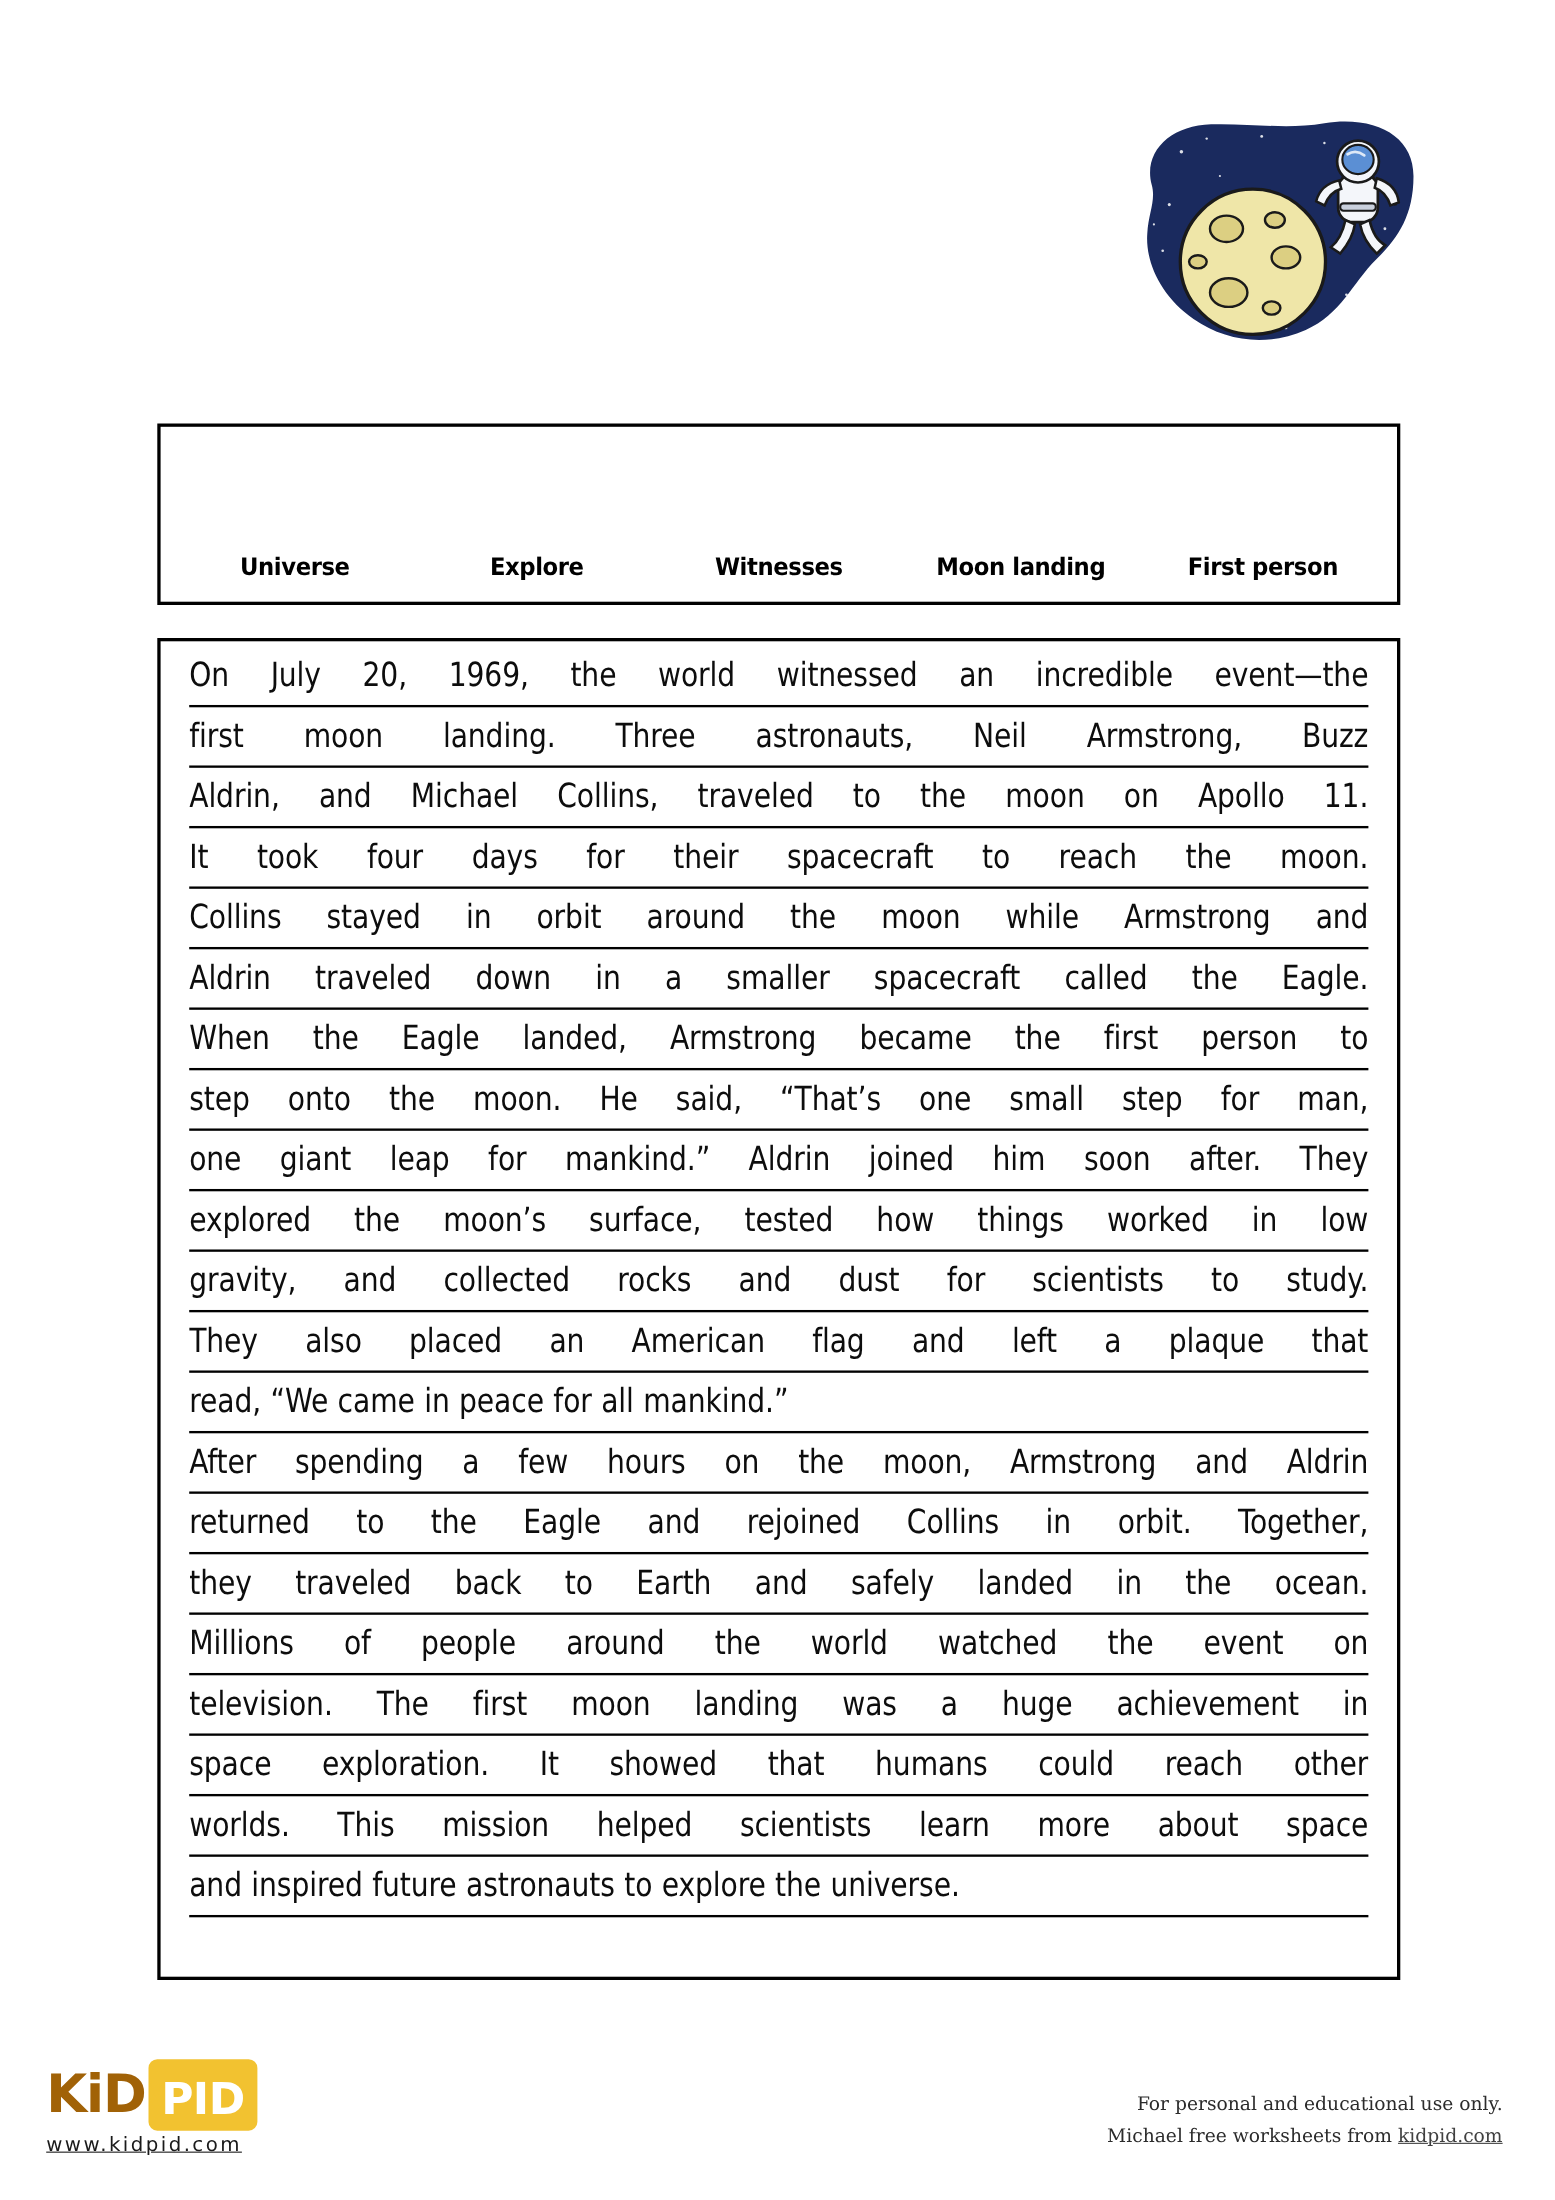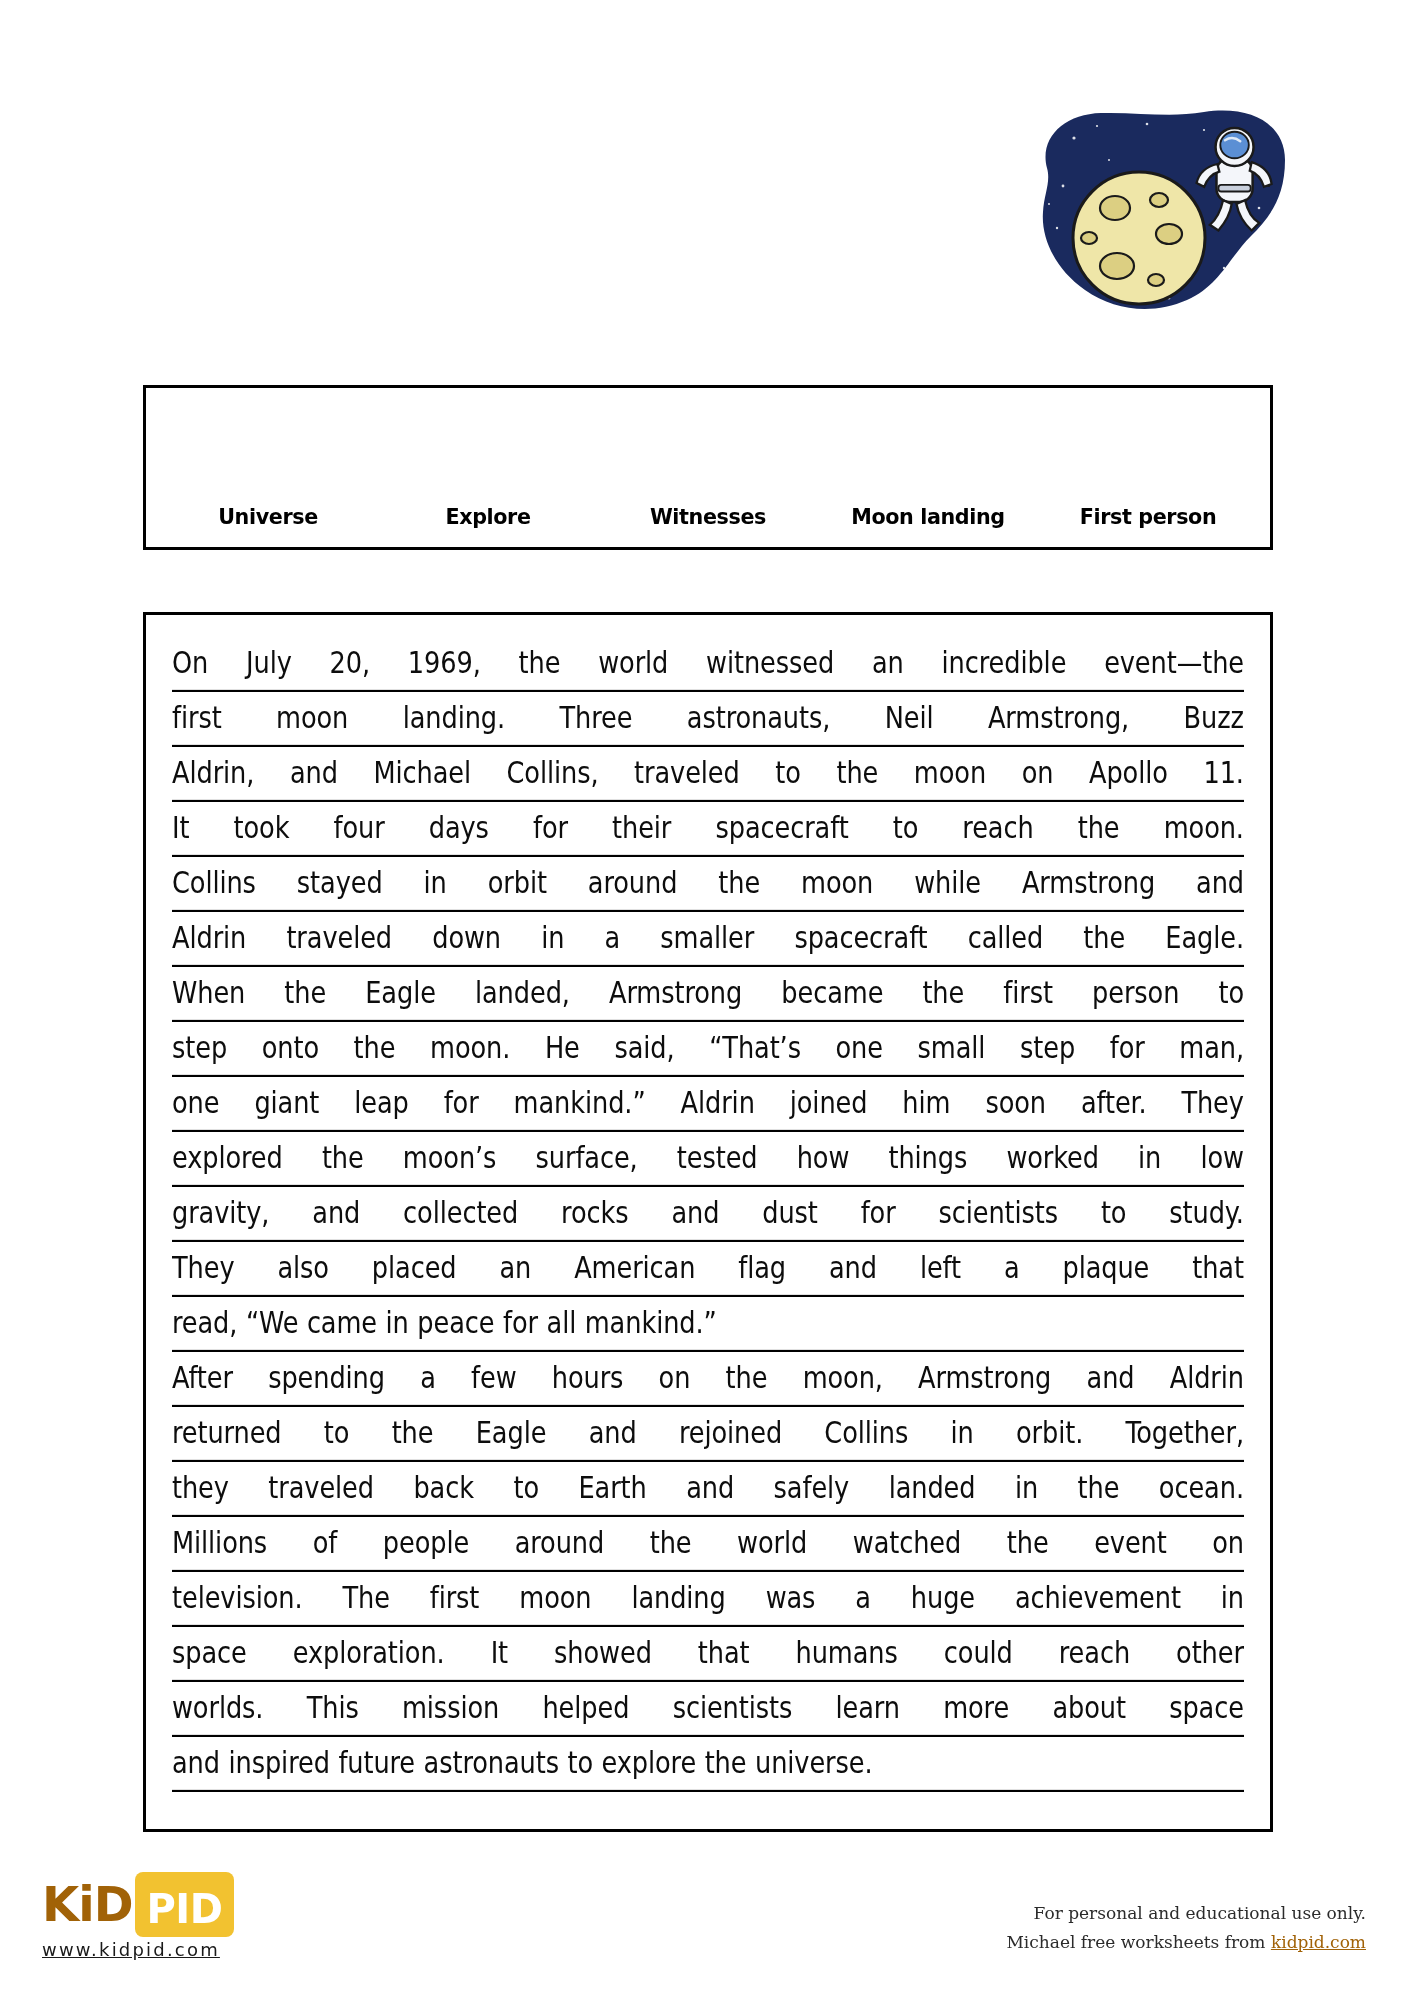--- a/index.html
+++ b/index.html
@@ -92,25 +92,25 @@
     color: #000000;
     letter-spacing: -0.4px;
     white-space: nowrap;
     transform: scaleX(0.94);
   }
 
   
   .paragraph-box {
     position: absolute;
     left: 143px;
-    top: 612px;
+    top: 580px;
     width: 1130px;
     height: 1220px;
     border: 3.5px solid #000000;
-    padding: 22px 26px 0 26px;
+    padding: 5px 26px 0 26px;
     overflow: hidden;
   }
 
   .para-line {
     font-family: "DejaVu Sans Condensed", "DejaVu Sans", sans-serif;
     font-size: 28.5px;
     font-weight: 400;
     color: #0d0d0d;
     line-height: 55px;
     height: 55px;
@@ -191,21 +191,21 @@
     right: 48px;
     bottom: 42px;
     text-align: right;
     font-family: "DejaVu Serif", serif;
     font-size: 17px;
     color: #2b2b2b;
     line-height: 1.75;
   }
 
   .footer-note a {
-    color: #a16207;
+    color: #404040;
     text-decoration: underline;
   }
 </style>
 </head>
 <body>
 
 <div class="page">
 
 
   <div class="illustration">

